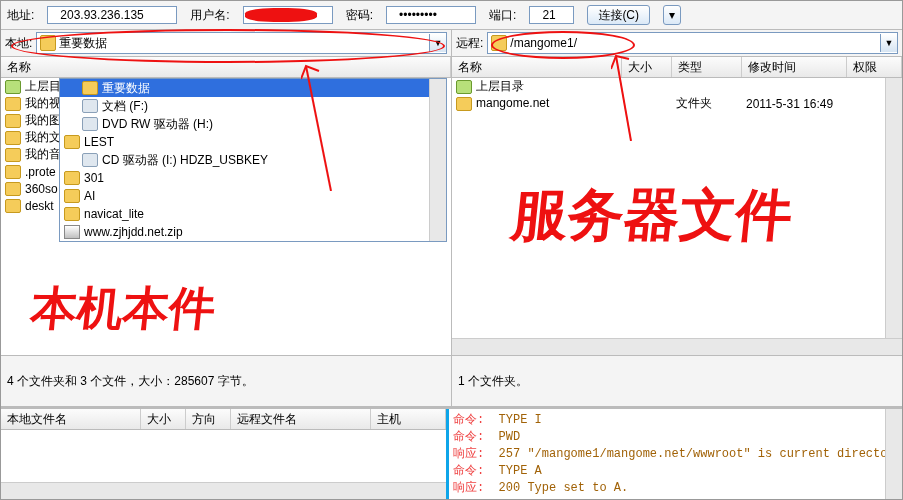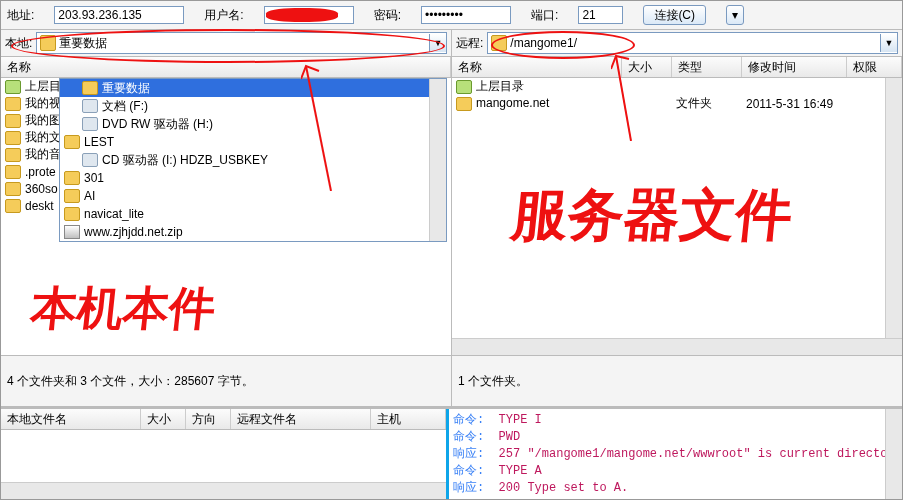--- a/index.html
+++ b/index.html
@@ -1,19 +1,19 @@
 <!DOCTYPE html>
 <html><head>
 <meta charset="utf-8">
 <style>
   html,body{margin:0;padding:0;font-family:"SimSun","宋体",Arial,sans-serif;font-size:12px;color:#000;background:#fff}
   .app{width:903px;height:500px;position:relative;border:1px solid #999;box-sizing:border-box;display:flex;flex-direction:column;overflow:hidden}
-  .topbar{display:flex;align-items:center;gap:20px;padding:4px 6px;background:#f4f4f4;border-bottom:1px solid #bbb}
+  .topbar{display:flex;align-items:center;gap:13px;padding:4px 6px;background:#f4f4f4;border-bottom:1px solid #bbb}
   .topbar label{white-space:nowrap}
-  .topbar input{font-size:12px;height:18px;border:1px solid #7a9ac0;background:#fff;padding:0 3px;box-sizing:border-box}
+  .topbar input{font-size:12px;height:18px;border:1px solid #7a9ac0;background:#fff;padding:0 12px;box-sizing:border-box}
   .btn{height:20px;font-size:12px;border:1px solid #7a9ac0;background:linear-gradient(#fff,#dbe9f7);border-radius:3px;padding:0 10px;cursor:default}
   .btn-arrow{width:18px;padding:0}
   .panes{flex:1 1 auto;display:flex;min-height:0}
   .pane{flex:1 1 50%;display:flex;flex-direction:column;min-width:0;border-right:1px solid #bbb}
   .pane:last-child{border-right:none}
   .pathrow{display:flex;align-items:center;gap:4px;background:#f4f4f4;border-bottom:1px solid #bbb;padding:2px 4px}
   .pathrow .combo{flex:1;display:flex;align-items:center;height:20px;border:1px solid #7a9ac0;background:#fff;position:relative}
   .combo .ficon{width:16px;height:16px;margin:0 3px;background:#f5cc5a;border:1px solid #c79a1e;border-radius:2px;box-sizing:border-box}
   .combo .txt{flex:1;overflow:hidden;white-space:nowrap}
   .combo .dd{width:16px;height:18px;border-left:1px solid #7a9ac0;background:linear-gradient(#fff,#d6e4f2);text-align:center;line-height:18px;font-size:9px}
@@ -32,22 +32,22 @@
   .dropdown{position:absolute;left:58px;top:0;right:4px;border:1px solid #7a9ac0;background:#fff;z-index:20;font-family:"SimSun","宋体",Arial}
   .dd-row{display:flex;align-items:center;height:18px;padding:0 4px;white-space:nowrap}
   .dd-sel{background:#2f6fde;color:#fff}
   .dd-indent{padding-left:22px}
   .dd-scroll{position:absolute;right:0;top:0;bottom:0;width:16px;background:#e8e8e8;border-left:1px solid #ccc}
   
   .bottom{height:90px;display:flex;border-top:2px solid #bbb}
   .queue{flex:1 1 50%;display:flex;flex-direction:column;border-right:3px solid #0ea5e9}
   .log{flex:1 1 50%;overflow:auto;font-family:Consolas,"Courier New",monospace;font-size:12px;padding:2px 4px;position:relative}
   .log .ln{white-space:nowrap}
-  .log .cmd{color:#be185d}
-  .log .lbl{color:#3b82f6}
+  .log .cmd{color:#a16207}
+  .log .lbl{color:#ef4444}
   .hscroll{height:16px;background:#e8e8e8;border-top:1px solid #ccc}
   
   .annot{position:absolute;pointer-events:none;z-index:30}
   .oval{border:2px solid #e11;border-radius:50%}
   .arrow{stroke:#e11;stroke-width:2;fill:none}
   .hand{font-family:"Comic Sans MS","STKaiti","KaiTi",cursive;color:#e11;font-weight:bold;font-size:46px;position:absolute;z-index:25;white-space:nowrap;transform:skew(-6deg,0)}
   .scrib{position:absolute;z-index:5;background:#e11;border-radius:40%}
   .vscroll{position:absolute;right:0;top:0;bottom:0;width:16px;background:#e8e8e8;border-left:1px solid #ccc}
 </style>
 </head>

